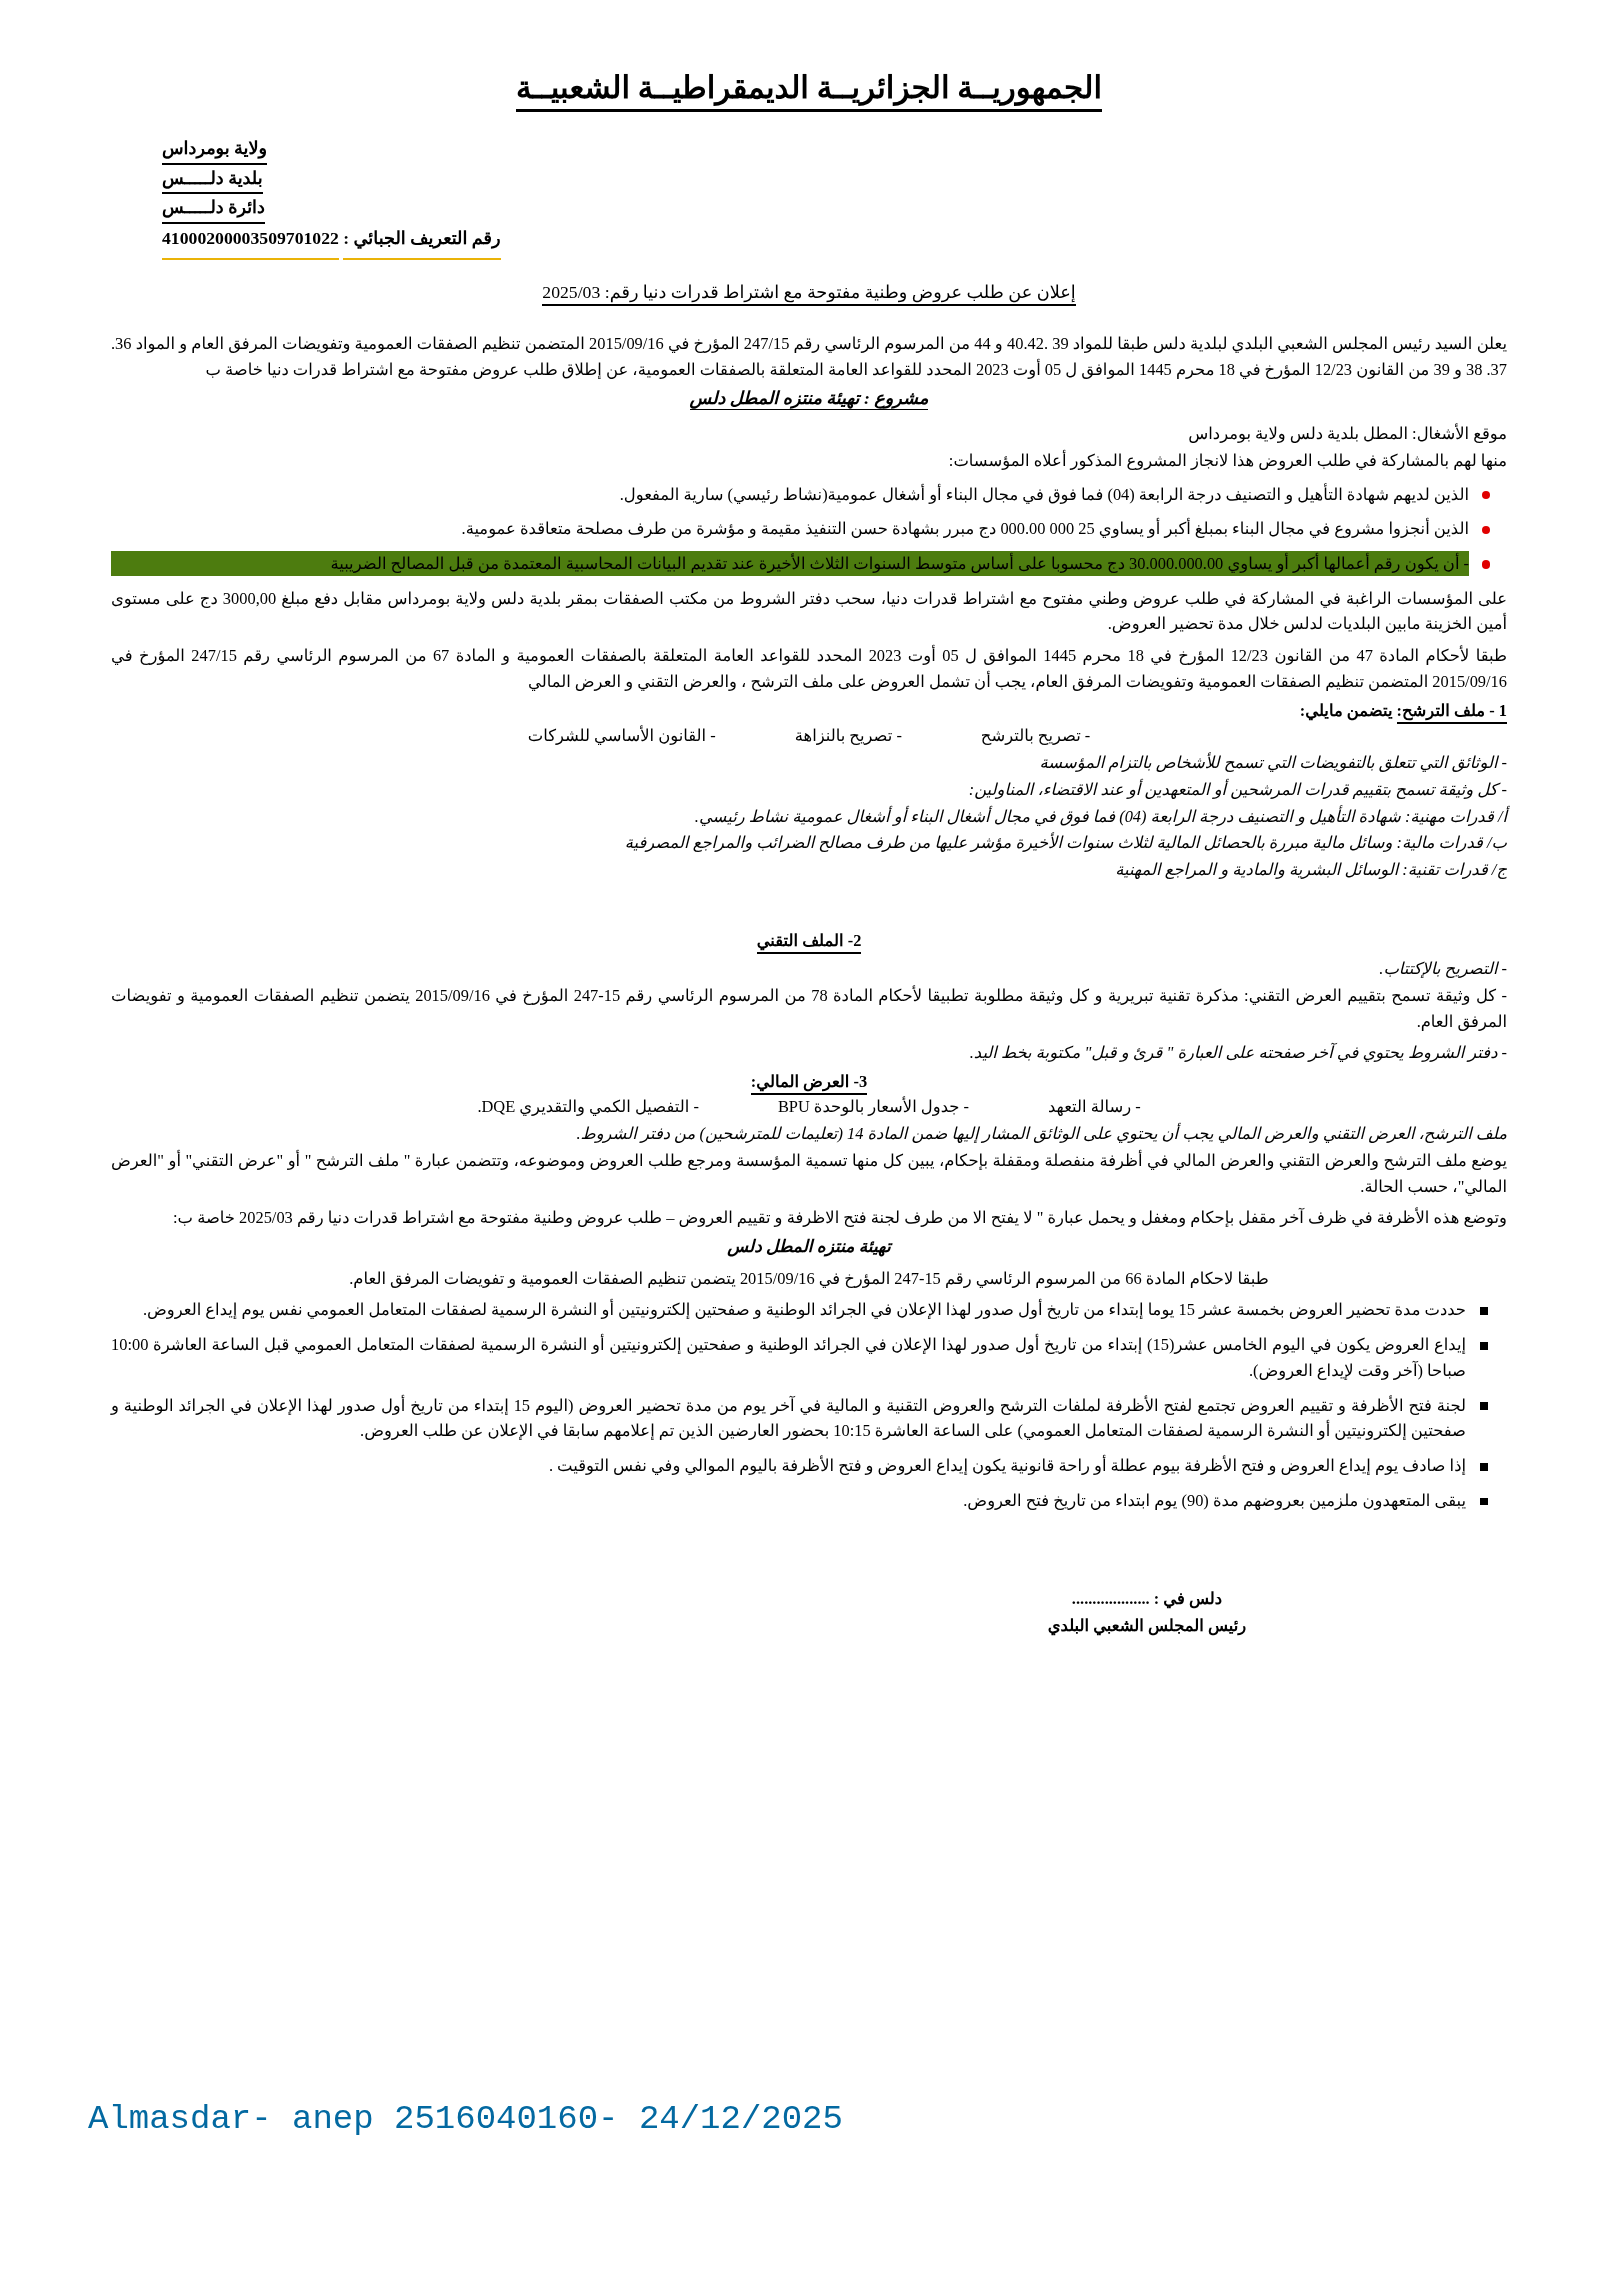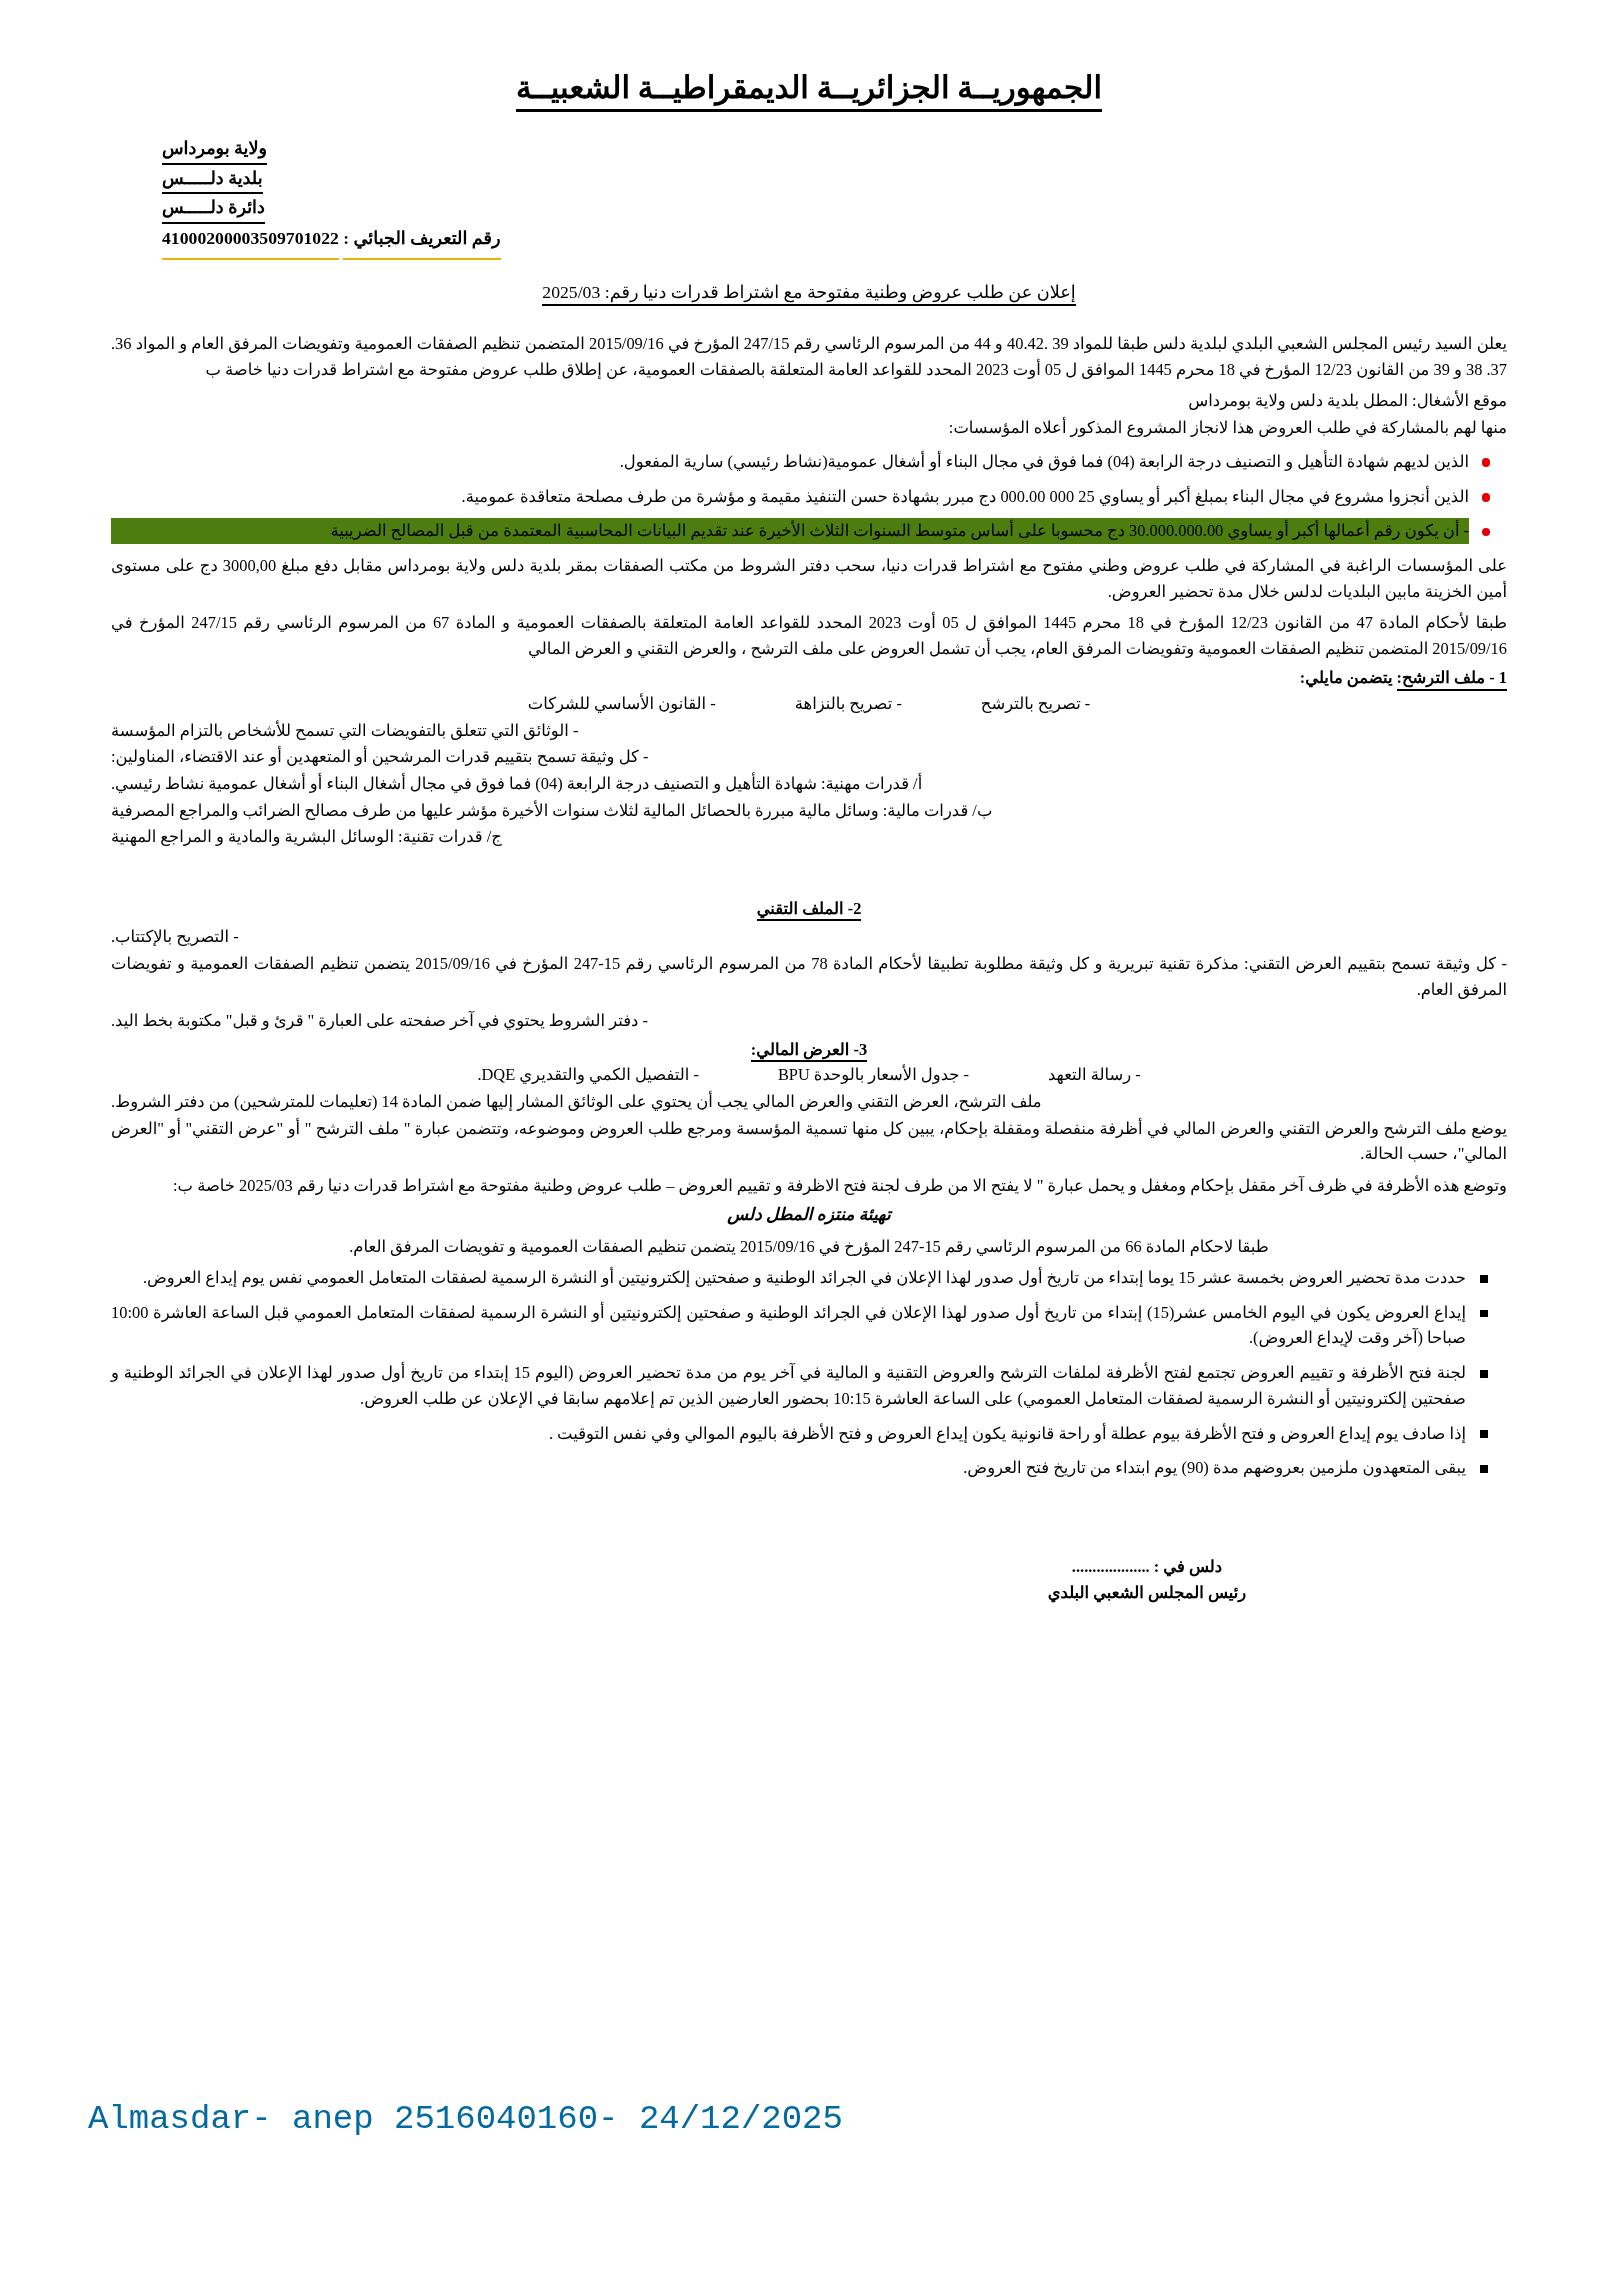--- a/index.html
+++ b/index.html
@@ -157,21 +157,21 @@
   .sec-head .normal {
     font-weight: bold;
   }
   .sec-head.center { text-align: center; }
   .sub-line {
     font-size: 16.4px;
     line-height: 1.55;
     margin: 1.3px 0;
     text-align: right;
   }
-  .sub-line.center { text-align: left; }
+  .sub-line.center { text-align: right; font-style: italic; }
   .inline-row {
     display: flex;
     flex-direction: row;
     justify-content: center;
     gap: 79px;
     font-size: 16.4px;
     margin: 2.6px 0 3.9px 0;
   }
   .spacer-md { height: 41px; }
 
@@ -259,20 +259,23 @@
       <span class="u">رقم التعريف الجبائي :</span>
       <span class="u">41000200003509701022</span>
     </div>
 
     <div class="announce-title">
       <span class="u">إعلان عن طلب عروض وطنية مفتوحة مع اشتراط قدرات دنيا  رقم: 2025/03</span>
     </div>
 
     <p class="body-text">يعلن السيد رئيس المجلس الشعبي البلدي لبلدية دلس طبقا للمواد 39 .40.42 و 44 من المرسوم الرئاسي رقم 247/15 المؤرخ في 2015/09/16 المتضمن تنظيم الصفقات العمومية وتفويضات المرفق العام  و  المواد 36. 37. 38 و 39  من القانون 12/23 المؤرخ في 18 محرم 1445 الموافق ل 05 أوت 2023 المحدد للقواعد العامة المتعلقة بالصفقات العمومية، عن إطلاق طلب عروض مفتوحة مع اشتراط قدرات دنيا خاصة ب</p>
 
+    <div class="project-line">
+      <span class="u">مشروع : تهيئة منتزه المطل دلس</span>
+    </div>
 
     <p class="body-text tight">موقع الأشغال: المطل بلدية دلس ولاية بومرداس</p>
     <p class="body-text tight">منها لهم بالمشاركة في طلب العروض هذا لانجاز المشروع المذكور أعلاه المؤسسات:</p>
 
     <ul class="red-list">
       <li>الذين لديهم شهادة التأهيل و التصنيف درجة  الرابعة (04) فما فوق في مجال البناء أو أشغال عمومية(نشاط رئيسي) سارية المفعول.</li>
       <li>الذين أنجزوا مشروع في مجال البناء بمبلغ أكبر أو يساوي 25 000 000.00 دج مبرر بشهادة حسن التنفيذ مقيمة و مؤشرة من طرف مصلحة متعاقدة عمومية.</li>
       <li class="shaded">- أن يكون رقم أعمالها أكبر أو يساوي 30.000.000.00 دج محسوبا على أساس متوسط السنوات الثلاث الأخيرة عند تقديم البيانات المحاسبية المعتمدة من قبل المصالح الضريبية</li>
     </ul>
 

